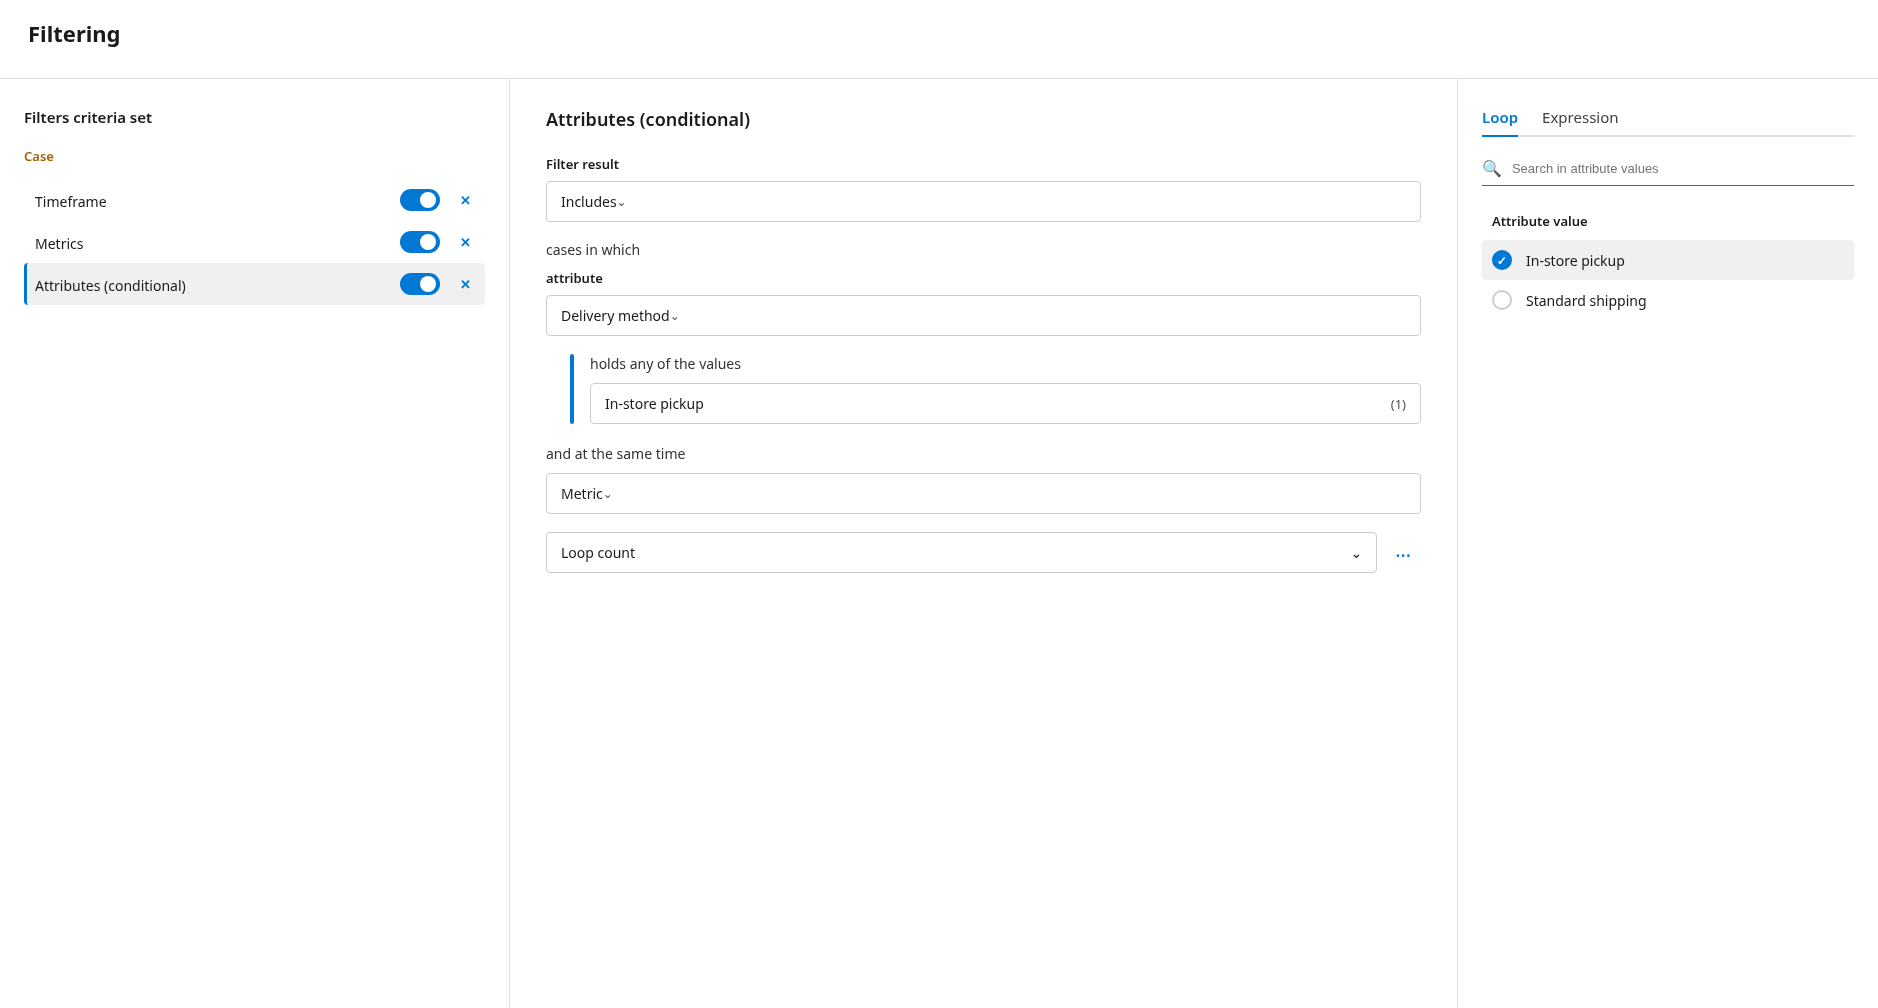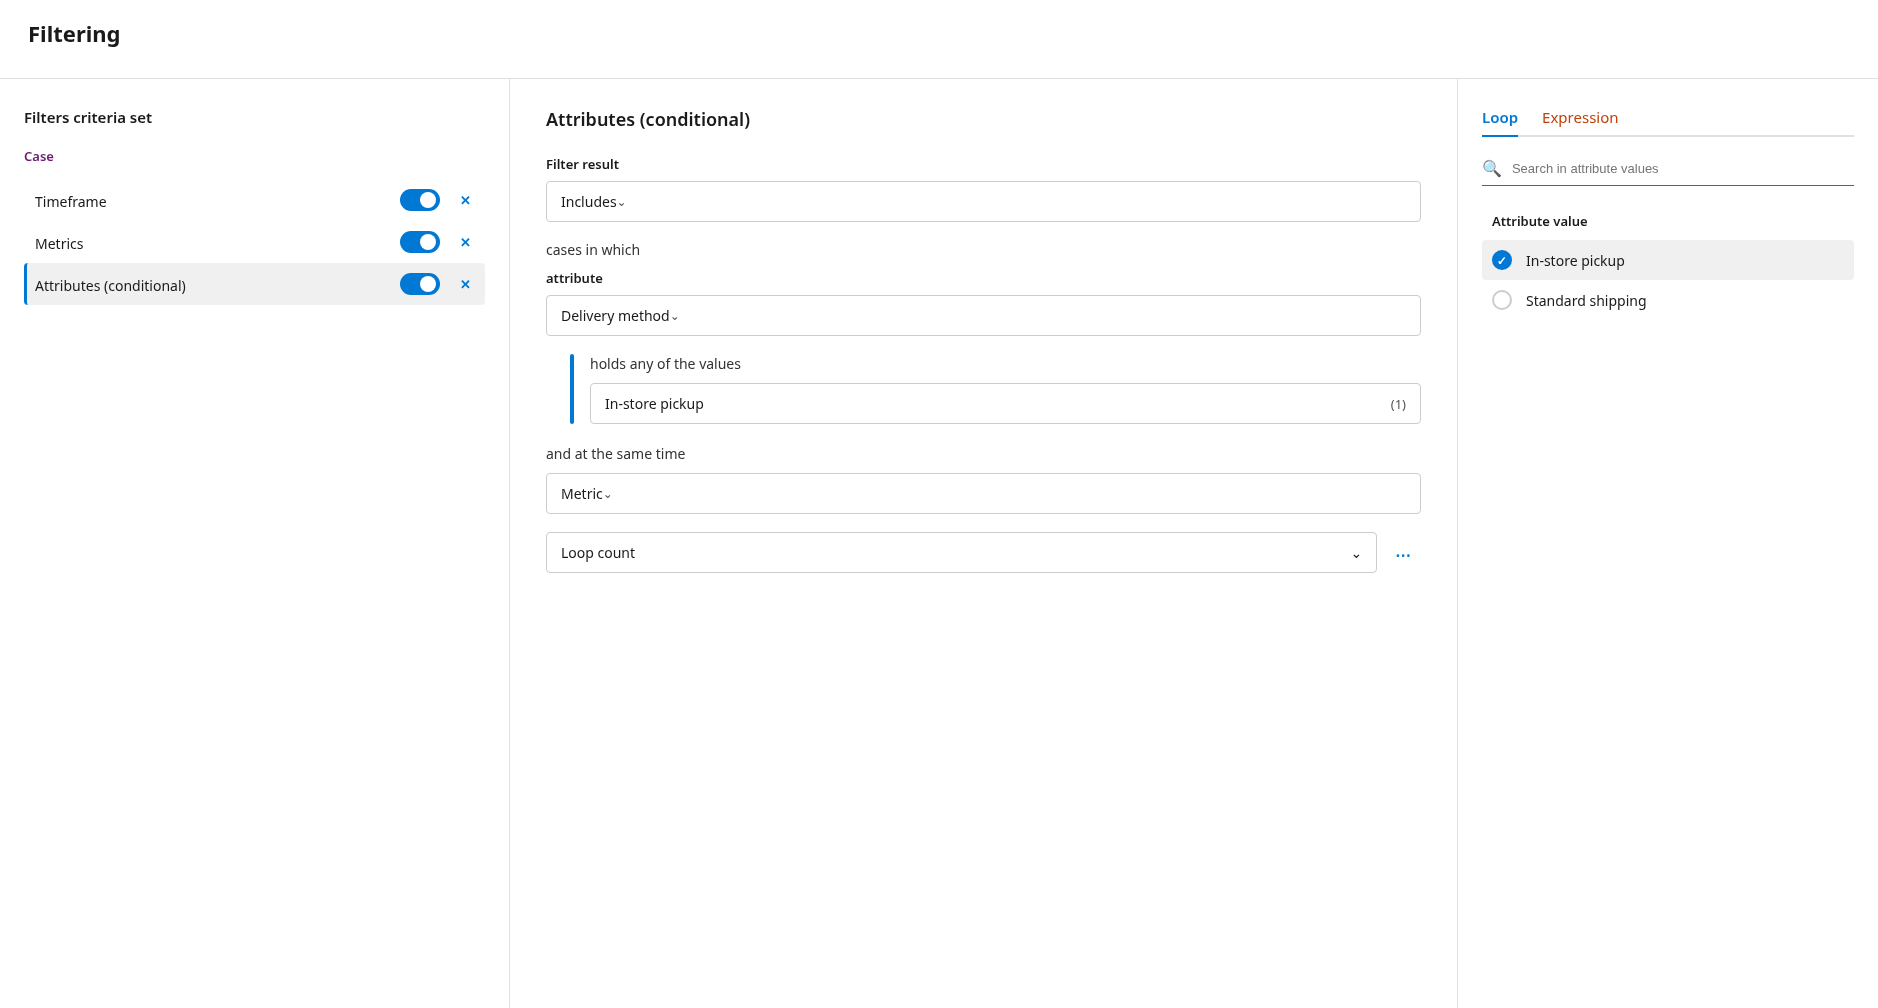--- a/index.html
+++ b/index.html
@@ -32,21 +32,21 @@
 
     .panel-section-title {
       font-size: 15px;
       font-weight: 600;
       margin-bottom: 20px;
     }
 
     .sub-section-title {
       font-size: 13px;
       font-weight: 600;
-      color: #701a75;
+      color: #a16207;
       margin-bottom: 14px;
     }
 
     .filter-item {
       display: flex;
       align-items: flex-end;
       padding: 10px 8px;
       border-radius: 4px;
       cursor: pointer;
     }
@@ -224,21 +224,21 @@
       display: flex;
       gap: 24px;
       margin-bottom: 20px;
       border-bottom: 2px solid #e0e0e0;
     }
 
     .right-tab {
       font-size: 15px;
       padding-bottom: 8px;
       cursor: pointer;
-      color: #c2410c;
+      color: #404040;
     }
 
     .right-tab.active {
       font-weight: 600;
       color: #0078d4;
       border-bottom: 2px solid #0078d4;
       margin-bottom: -2px;
     }
 
     .search-row {

